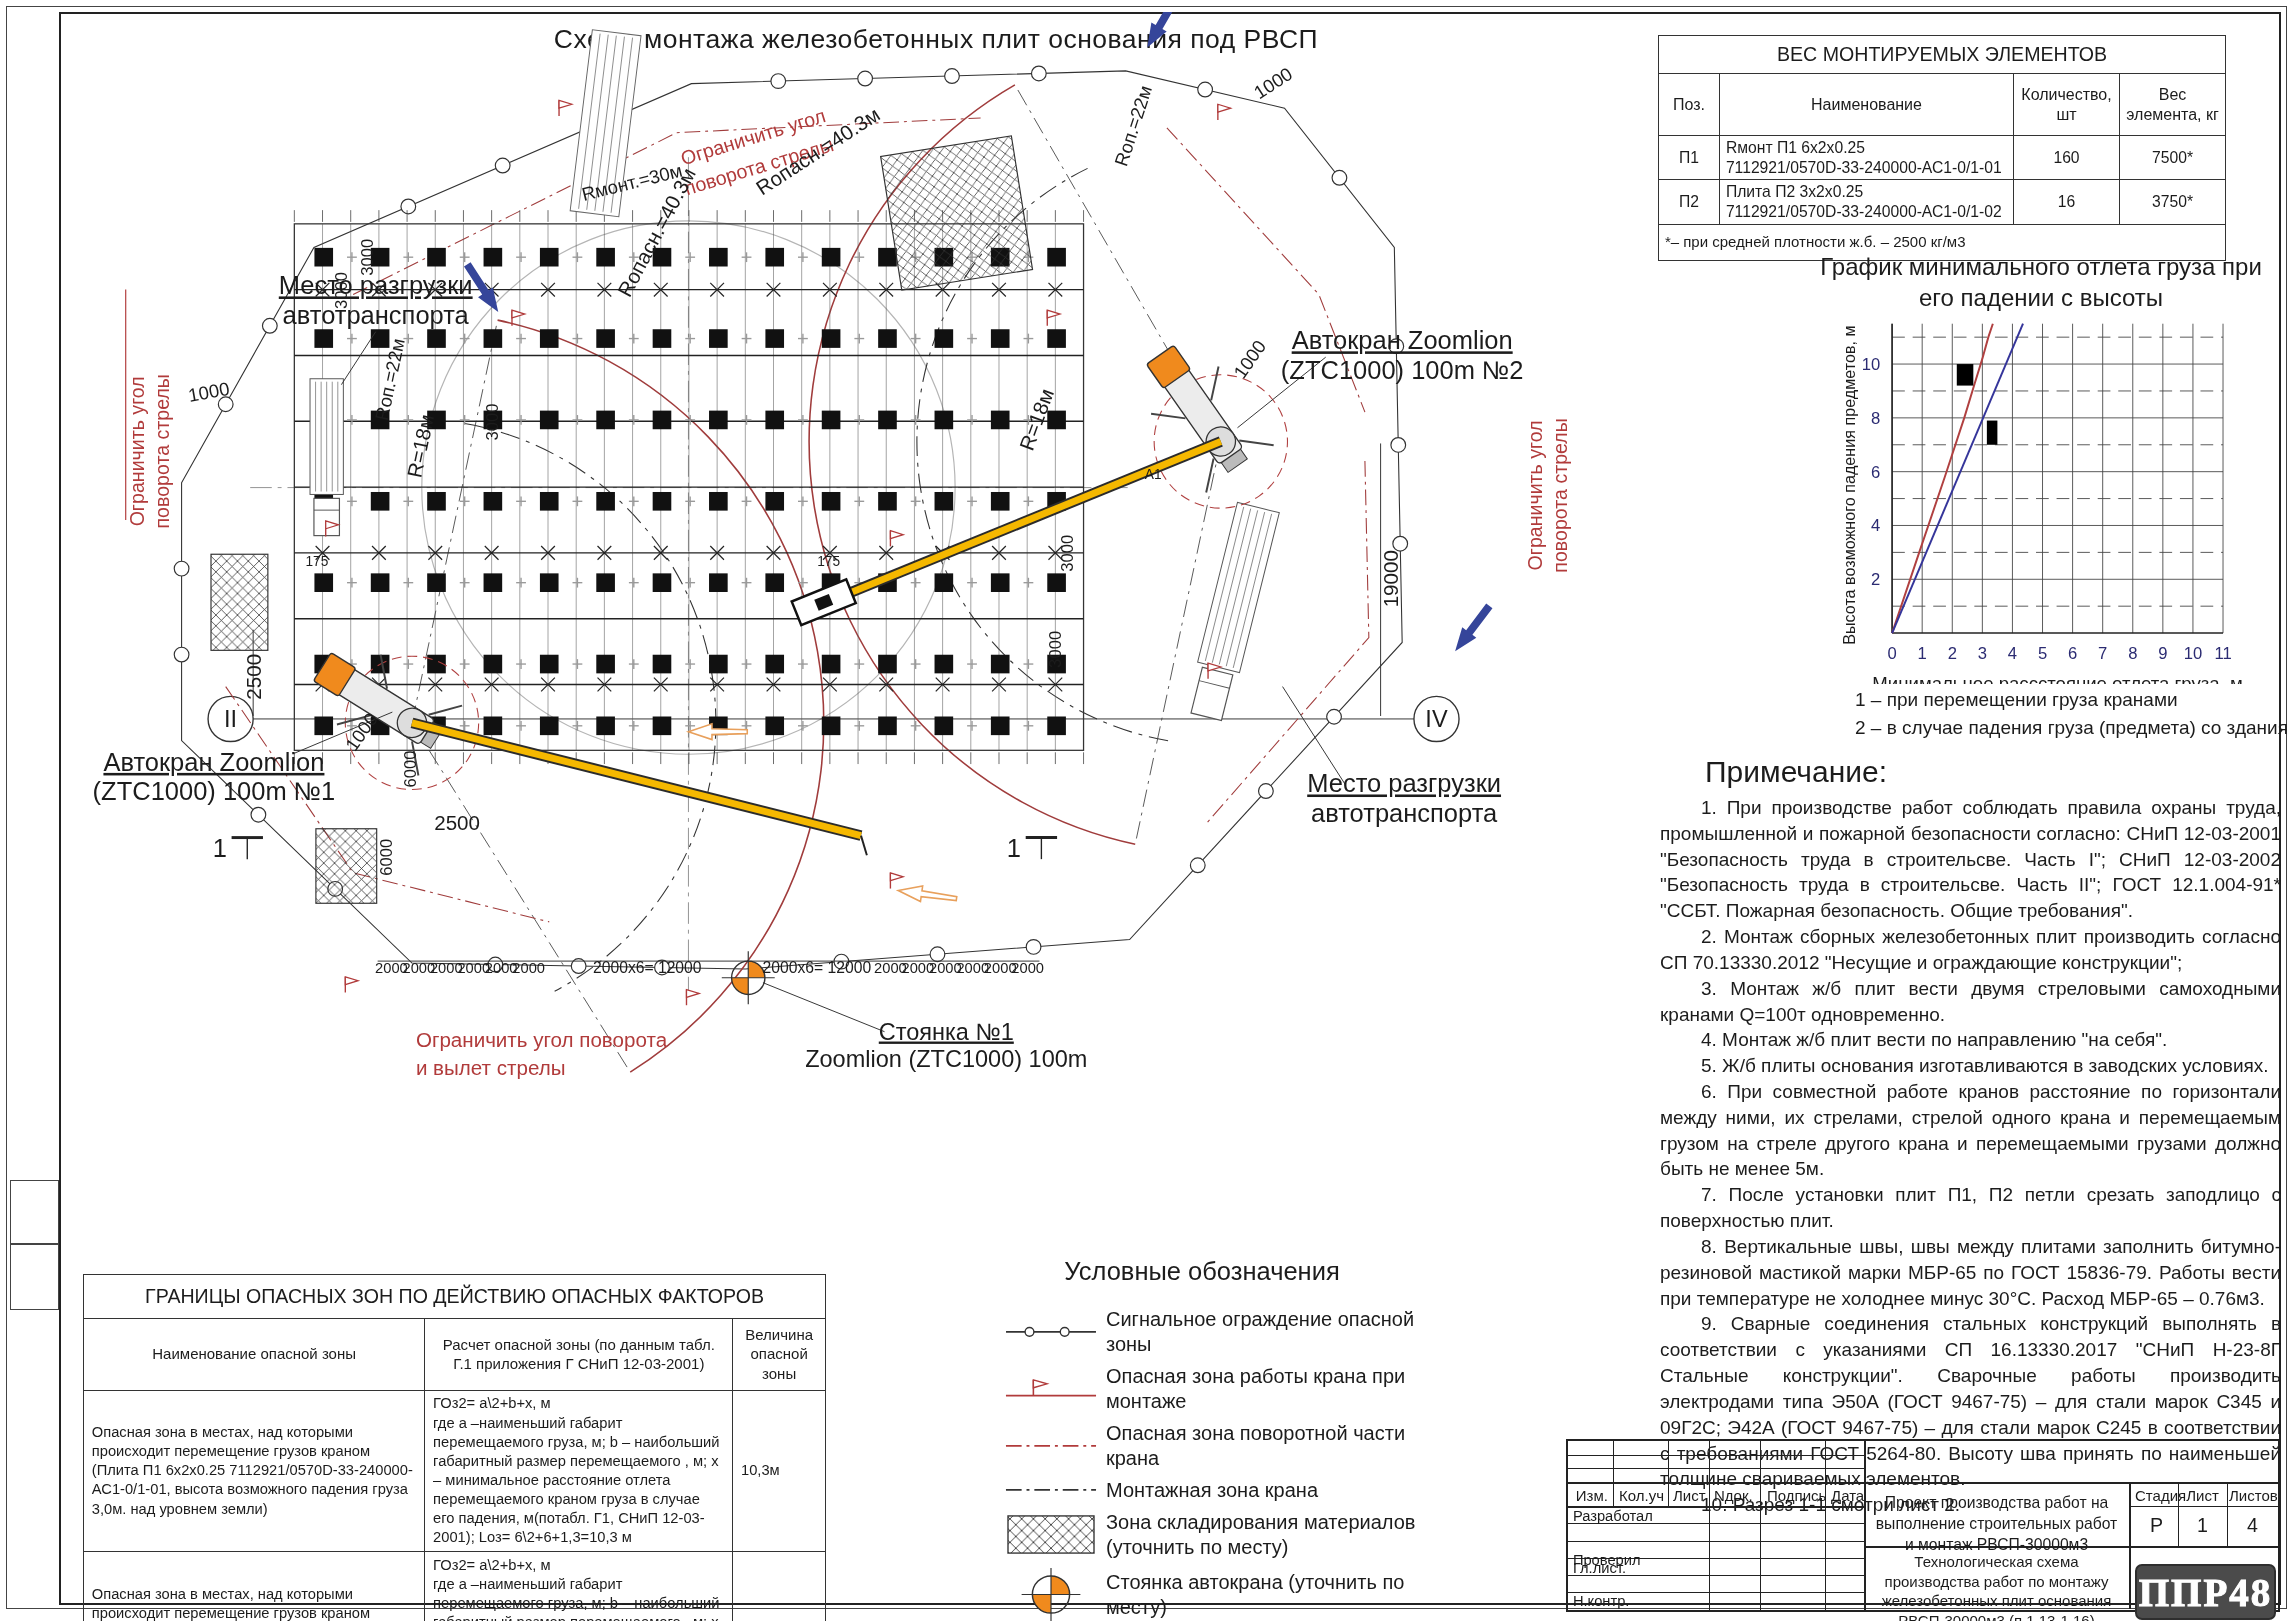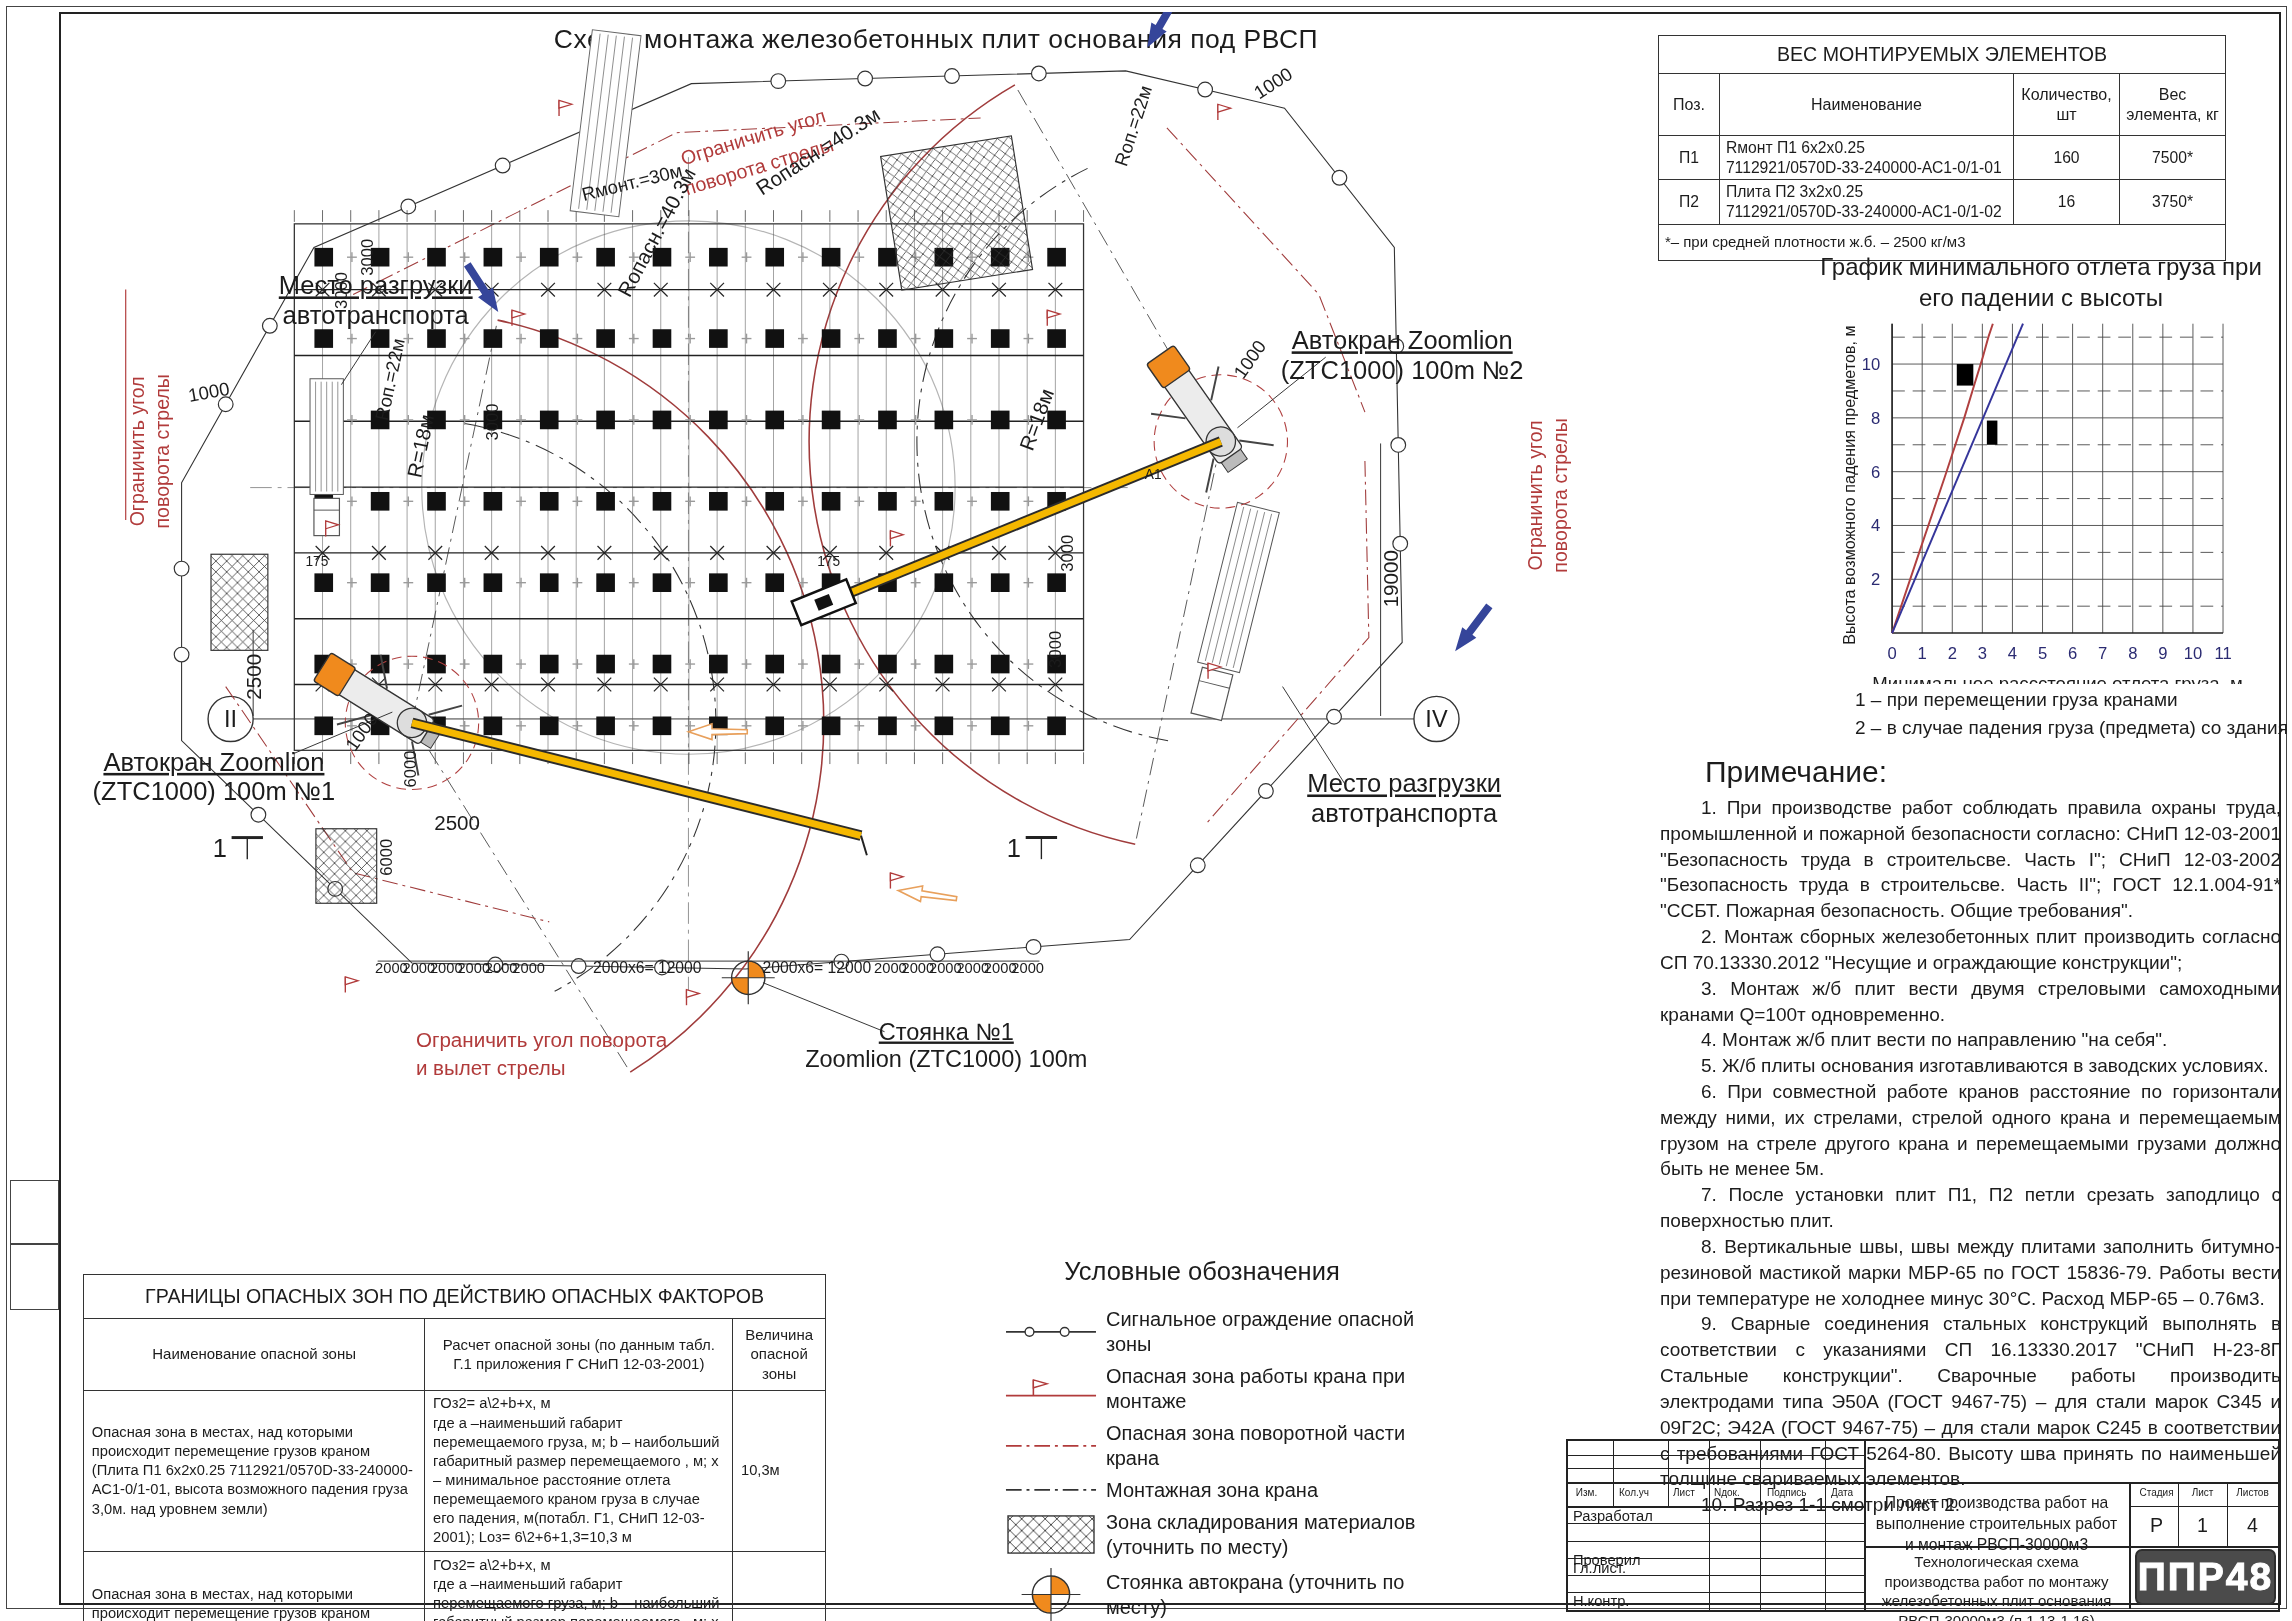--- a/index.html
+++ b/index.html
@@ -36,28 +36,28 @@
   .notes p{margin:0;font-size:19px;line-height:1.36;text-align:justify;text-indent:41px;}
   
   .legend{position:absolute;left:996px;top:1257px;width:421px;}
   .legend h3{margin:0 0 21px 0;width:412px;text-align:center;font-weight:normal;font-size:25.5px;}
   .lrow{display:flex;align-items:center;margin-bottom:6.9px;}
   .lsym{width:110px;flex:0 0 110px;display:flex;justify-content:center;align-items:center;}
   .llab{font-size:20px;line-height:1.25;}
   
   .tb{position:absolute;left:1566px;top:1439px;width:710px;height:169px;border:2.2px solid #222;}
   .tb .abs{position:absolute;}
-  .tb .lbl{font-size:10px;}
+  .tb .lbl{font-size:15px;}
   .tb .role{font-size:14.7px;}
   .vline{position:absolute;width:0;border-left:1.2px solid #222;}
   .hline{position:absolute;height:0;border-top:1.2px solid #222;}
   .tb-project{font-size:15.7px;text-align:center;line-height:1.35;}
   .tb-doc{font-size:15px;text-align:center;line-height:1.3;}
-  .logo{position:absolute;left:567px;top:108px;width:137px;height:52px;background:#4b4b4b;
-        border-radius:6.9px;border:2px solid #2e2e2e;display:flex;align-items:center;justify-content:center;}
+  .logo{position:absolute;left:567px;top:123px;width:137px;height:52px;background:#4b4b4b;
+        border-radius:6.9px;border:2px solid #2e2e2e;display:flex;align-items:center;justify-content:center;font-family:Liberation Serif, serif;}
   .logo-inner{color:#fff;font-size:39px;font-weight:bold;letter-spacing:2px;
               -webkit-text-stroke:1px #fff;}
 </style>
 </head>
 <body>
 
 <div class="sheet">
   <div class="frame-outer"></div>
   <div class="frame-inner"></div>
   <div class="margin-box" style="left:9.8px;top:1180px;width:47px;height:63px;"></div>

